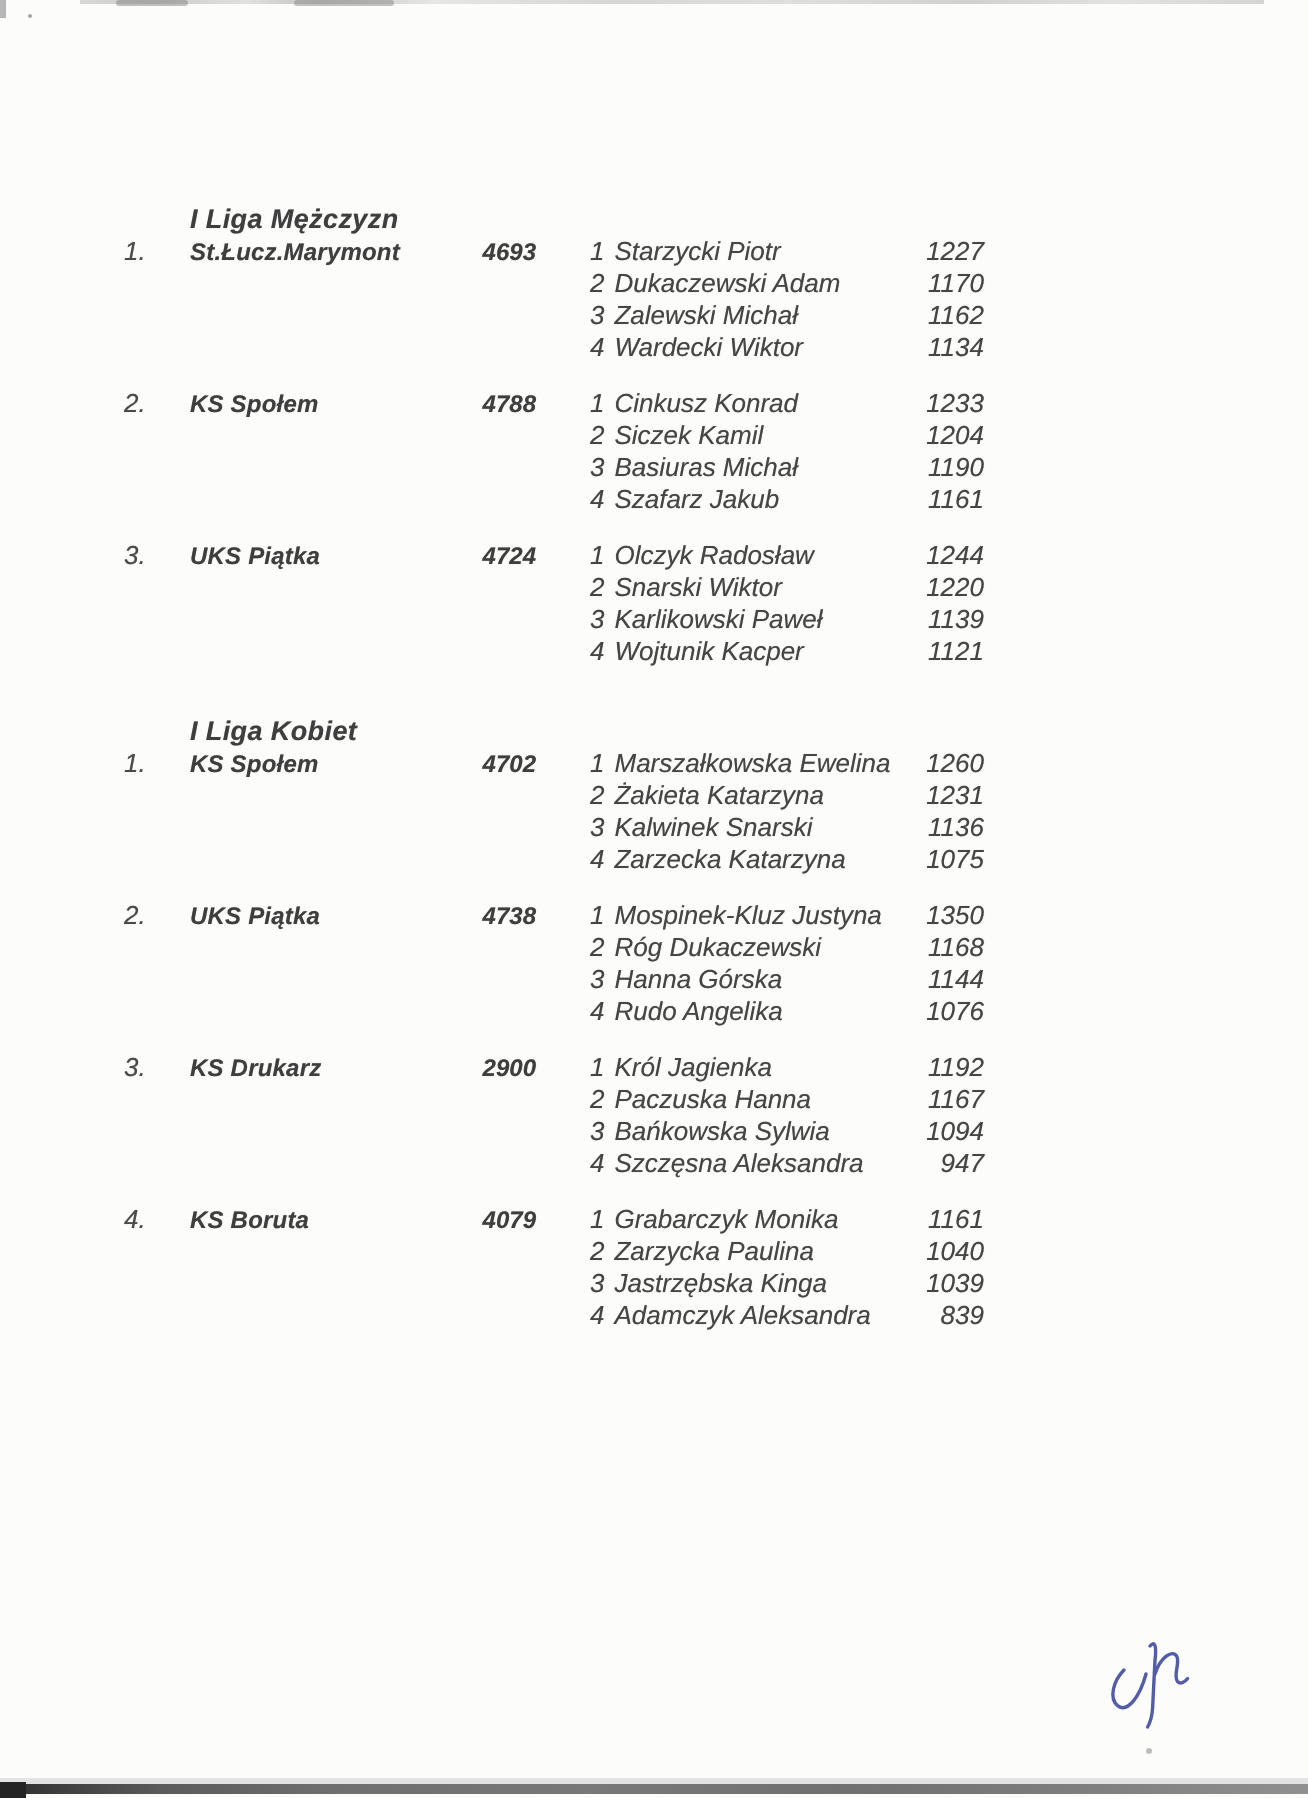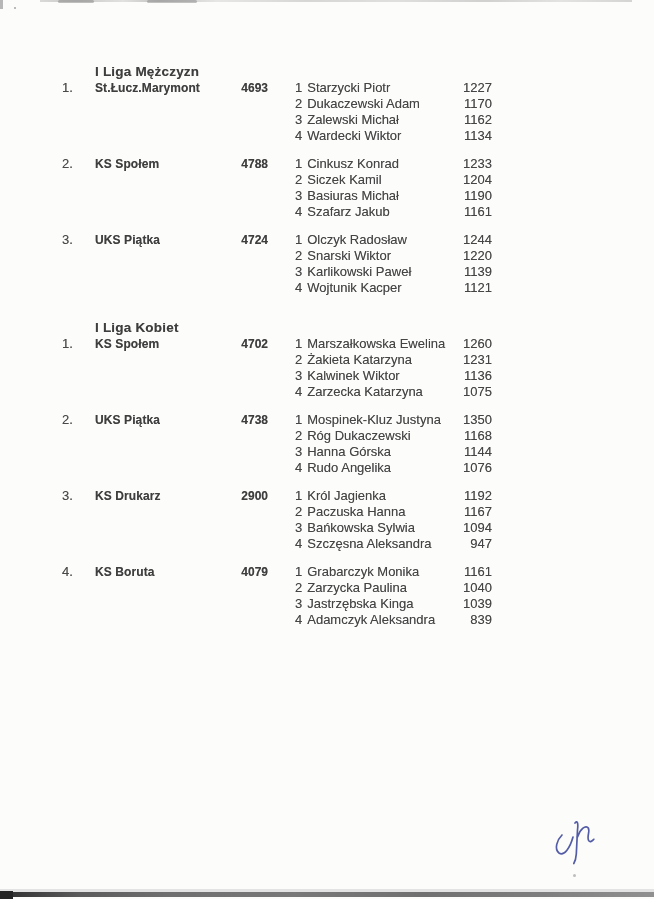--- a/index.html
+++ b/index.html
@@ -10,21 +10,22 @@
     margin: 0 auto;
     background: #fcfcfa;
     overflow: hidden;
     font-family: "Liberation Sans", "DejaVu Sans", sans-serif;
     color: #454545;
     text-shadow: 0 0 0.4px rgba(80,80,80,0.55);
   }
   .sheet {
     position: absolute;
     left: 0; top: 0; right: 0;
-    padding-top: 64px;
+    padding-top: 102px;
+    font-style: italic;
   }
   .section-title {
     margin-left: 95px;
     font-size: 13.5px;
     line-height: 16px;
     font-weight: bold;
     color: #3e3e3e;
     letter-spacing: 0.2px;
   }
   .section-women { margin-top: 24px; }
@@ -238,21 +239,21 @@
             <div class="player-row">
               <span class="player-left">
                 <span class="player-num">2</span>
                 <span class="player-name">Żakieta Katarzyna</span>
               </span>
               <span class="player-score">1231</span>
             </div>
             <div class="player-row">
               <span class="player-left">
                 <span class="player-num">3</span>
-                <span class="player-name">Kalwinek Wiktor</span>
+                <span class="player-name">Kalwinek Snarski</span>
               </span>
               <span class="player-score">1136</span>
             </div>
             <div class="player-row">
               <span class="player-left">
                 <span class="player-num">4</span>
                 <span class="player-name">Zarzecka Katarzyna</span>
               </span>
               <span class="player-score">1075</span>
             </div>

